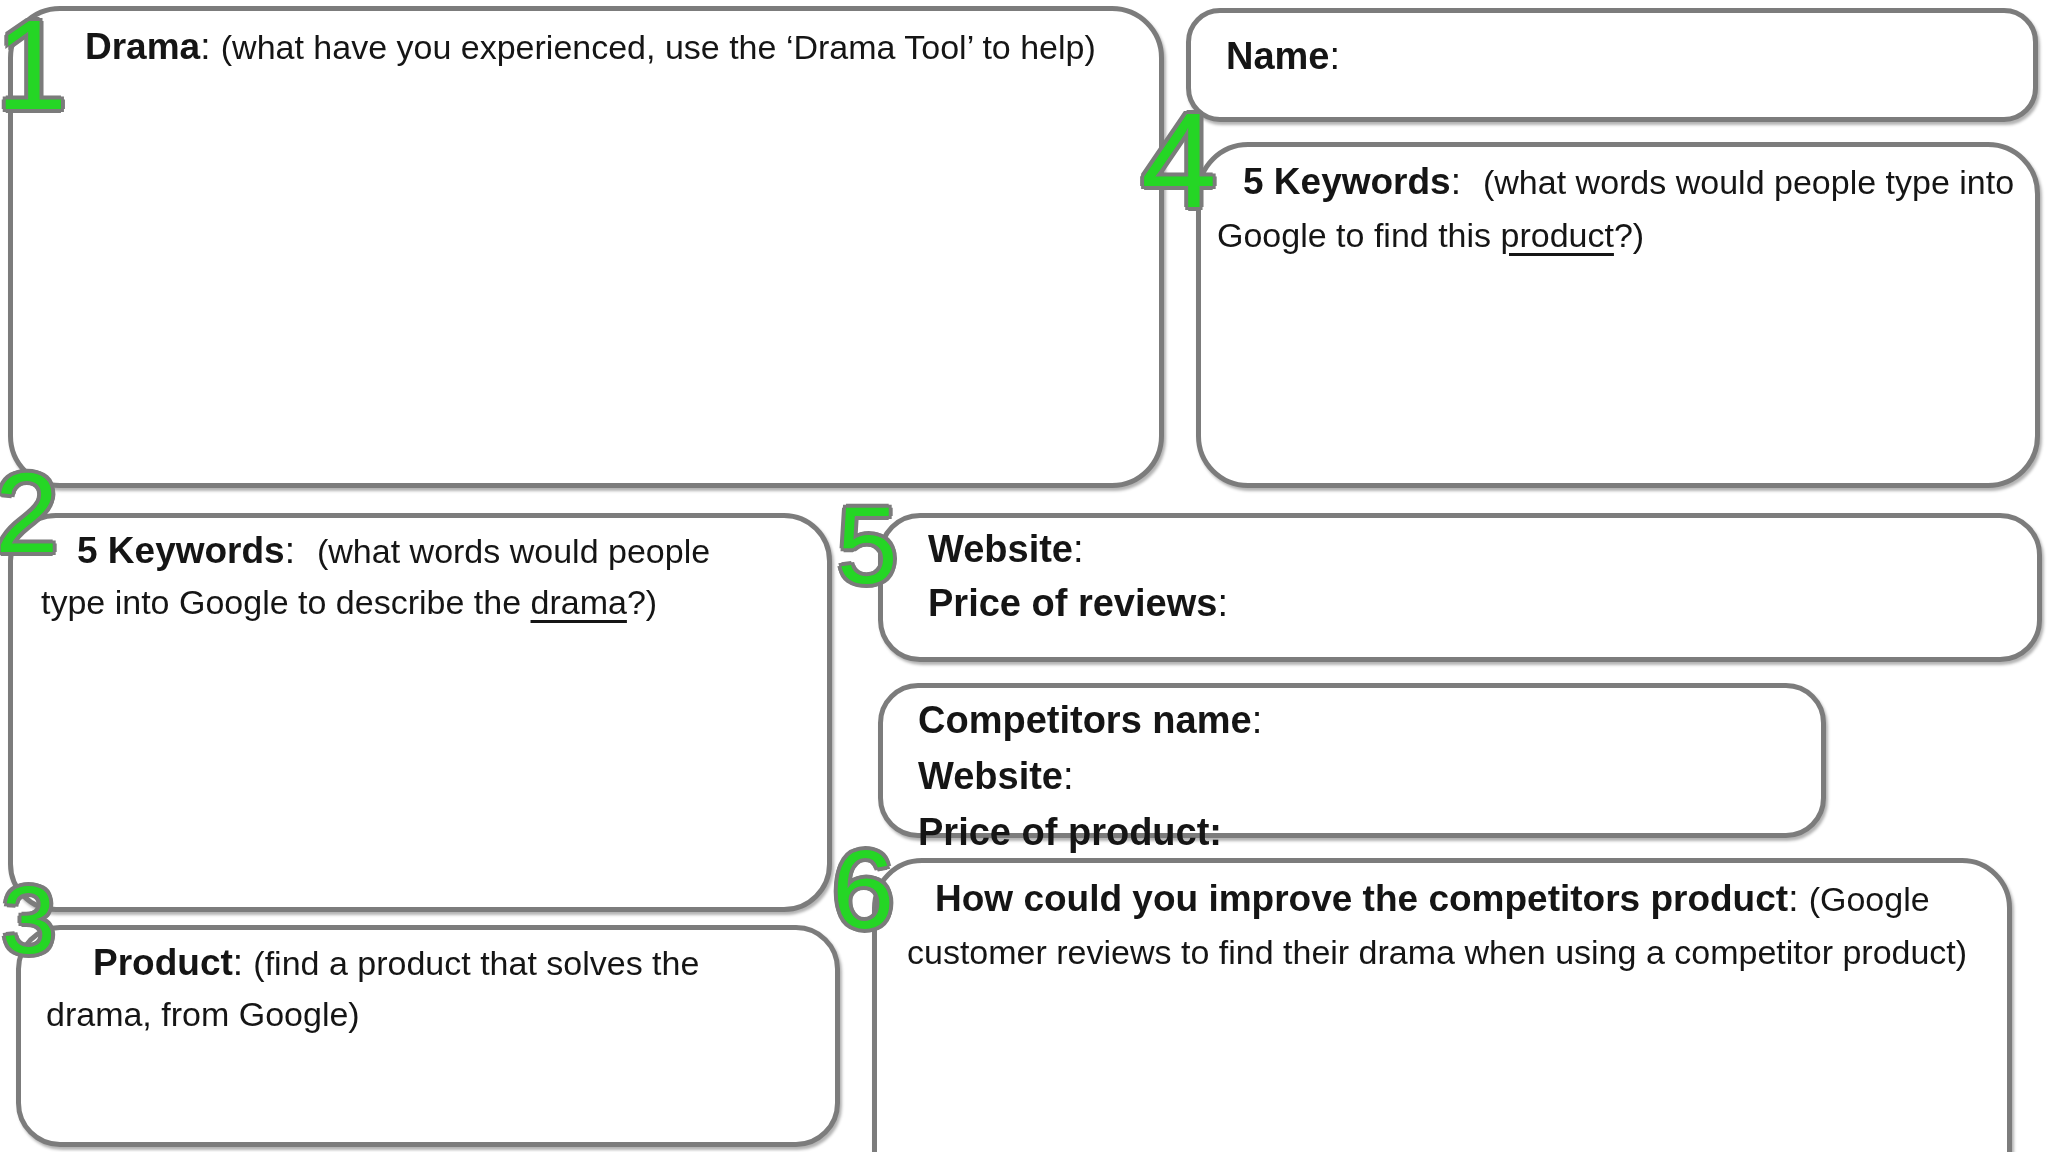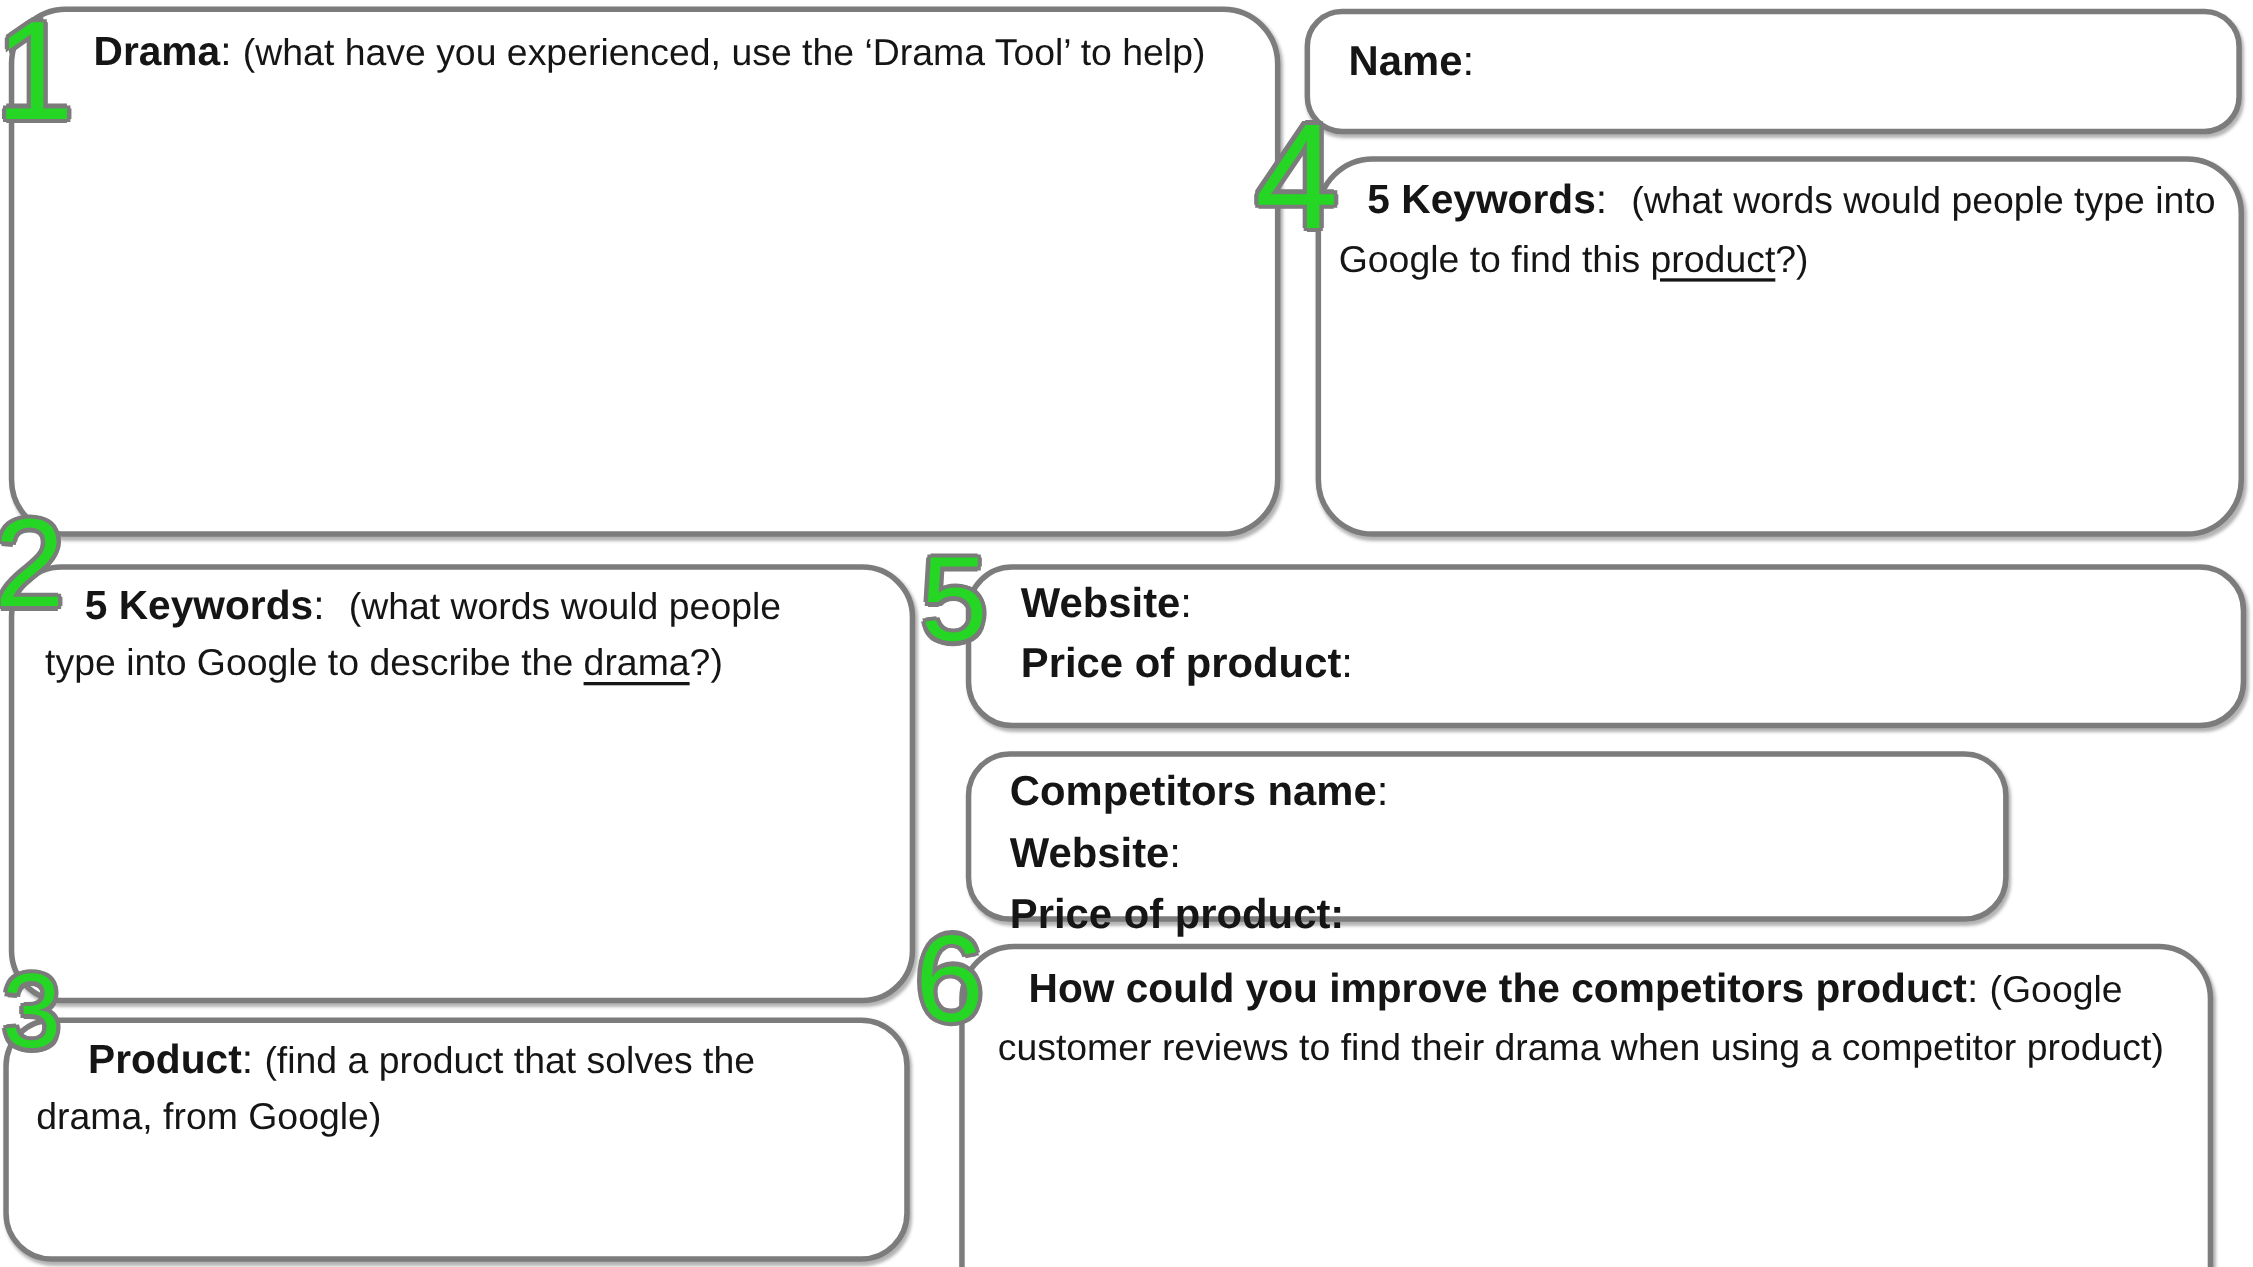--- a/index.html
+++ b/index.html
@@ -9,21 +9,21 @@
   }
   .box{
     position:absolute;box-sizing:border-box;background:#ffffff;
     border:5px solid #7c7c7c;
     box-shadow:2px 3px 3px rgba(0,0,0,0.30);
   }
   #b1{left:8px;top:6px;width:1156px;height:482px;border-radius:52px;}
   #bname{left:1186px;top:8px;width:852px;height:114px;border-radius:34px;}
   #b4{left:1196px;top:142px;width:844px;height:346px;border-radius:52px;}
   #b2{left:8px;top:513px;width:824px;height:399px;border-radius:48px;}
-  #b3{left:3px;top:925px;width:824px;height:222px;border-radius:44px;}
+  #b3{left:16px;top:925px;width:824px;height:222px;border-radius:44px;}
   #b5{left:878px;top:513px;width:1164px;height:149px;border-radius:42px;}
   #b5b{left:878px;top:683px;width:948px;height:155px;border-radius:40px;}
   #b6{left:872px;top:858px;width:1140px;height:372px;border-radius:50px;}
 
   .p{margin:0;}
   .lbl{font-weight:700;font-size:37px;}
   .col{font-weight:400;font-size:37px;}
   .hint{font-weight:400;font-size:34px;}
   .gap{padding-left:22px;}
   .u{text-decoration:underline;text-decoration-thickness:3px;text-underline-offset:6px;}
@@ -83,21 +83,21 @@
     <p class="p"><span class="lbl">5 Keywords</span><span class="col">:</span><span class="hint gap">(what words would people type into Google to describe the </span><span class="hint u">drama</span><span class="hint">?)</span></p>
   </div>
 
   <div class="box" id="b3">
     <p class="p"><span class="lbl">Product</span><span class="col">: </span><span class="hint">(find a product that solves the drama, from Google)</span></p>
   </div>
 
   <div class="box" id="b5">
     <div class="rows">
       <div class="row"><span class="lbl">Website</span><span class="col">:</span></div>
-      <div class="row"><span class="lbl">Price of product</span><span class="col">:</span></div>
+      <div class="row"><span class="lbl">Price of reviews</span><span class="col">:</span></div>
     </div>
   </div>
 
   <div class="box" id="b5b">
     <div class="rows">
       <div class="row"><span class="lbl">Competitors name</span><span class="col">:</span></div>
       <div class="row"><span class="lbl">Website</span><span class="col">:</span></div>
       <div class="row"><span class="lbl">Price of product:</span></div>
     </div>
   </div>

